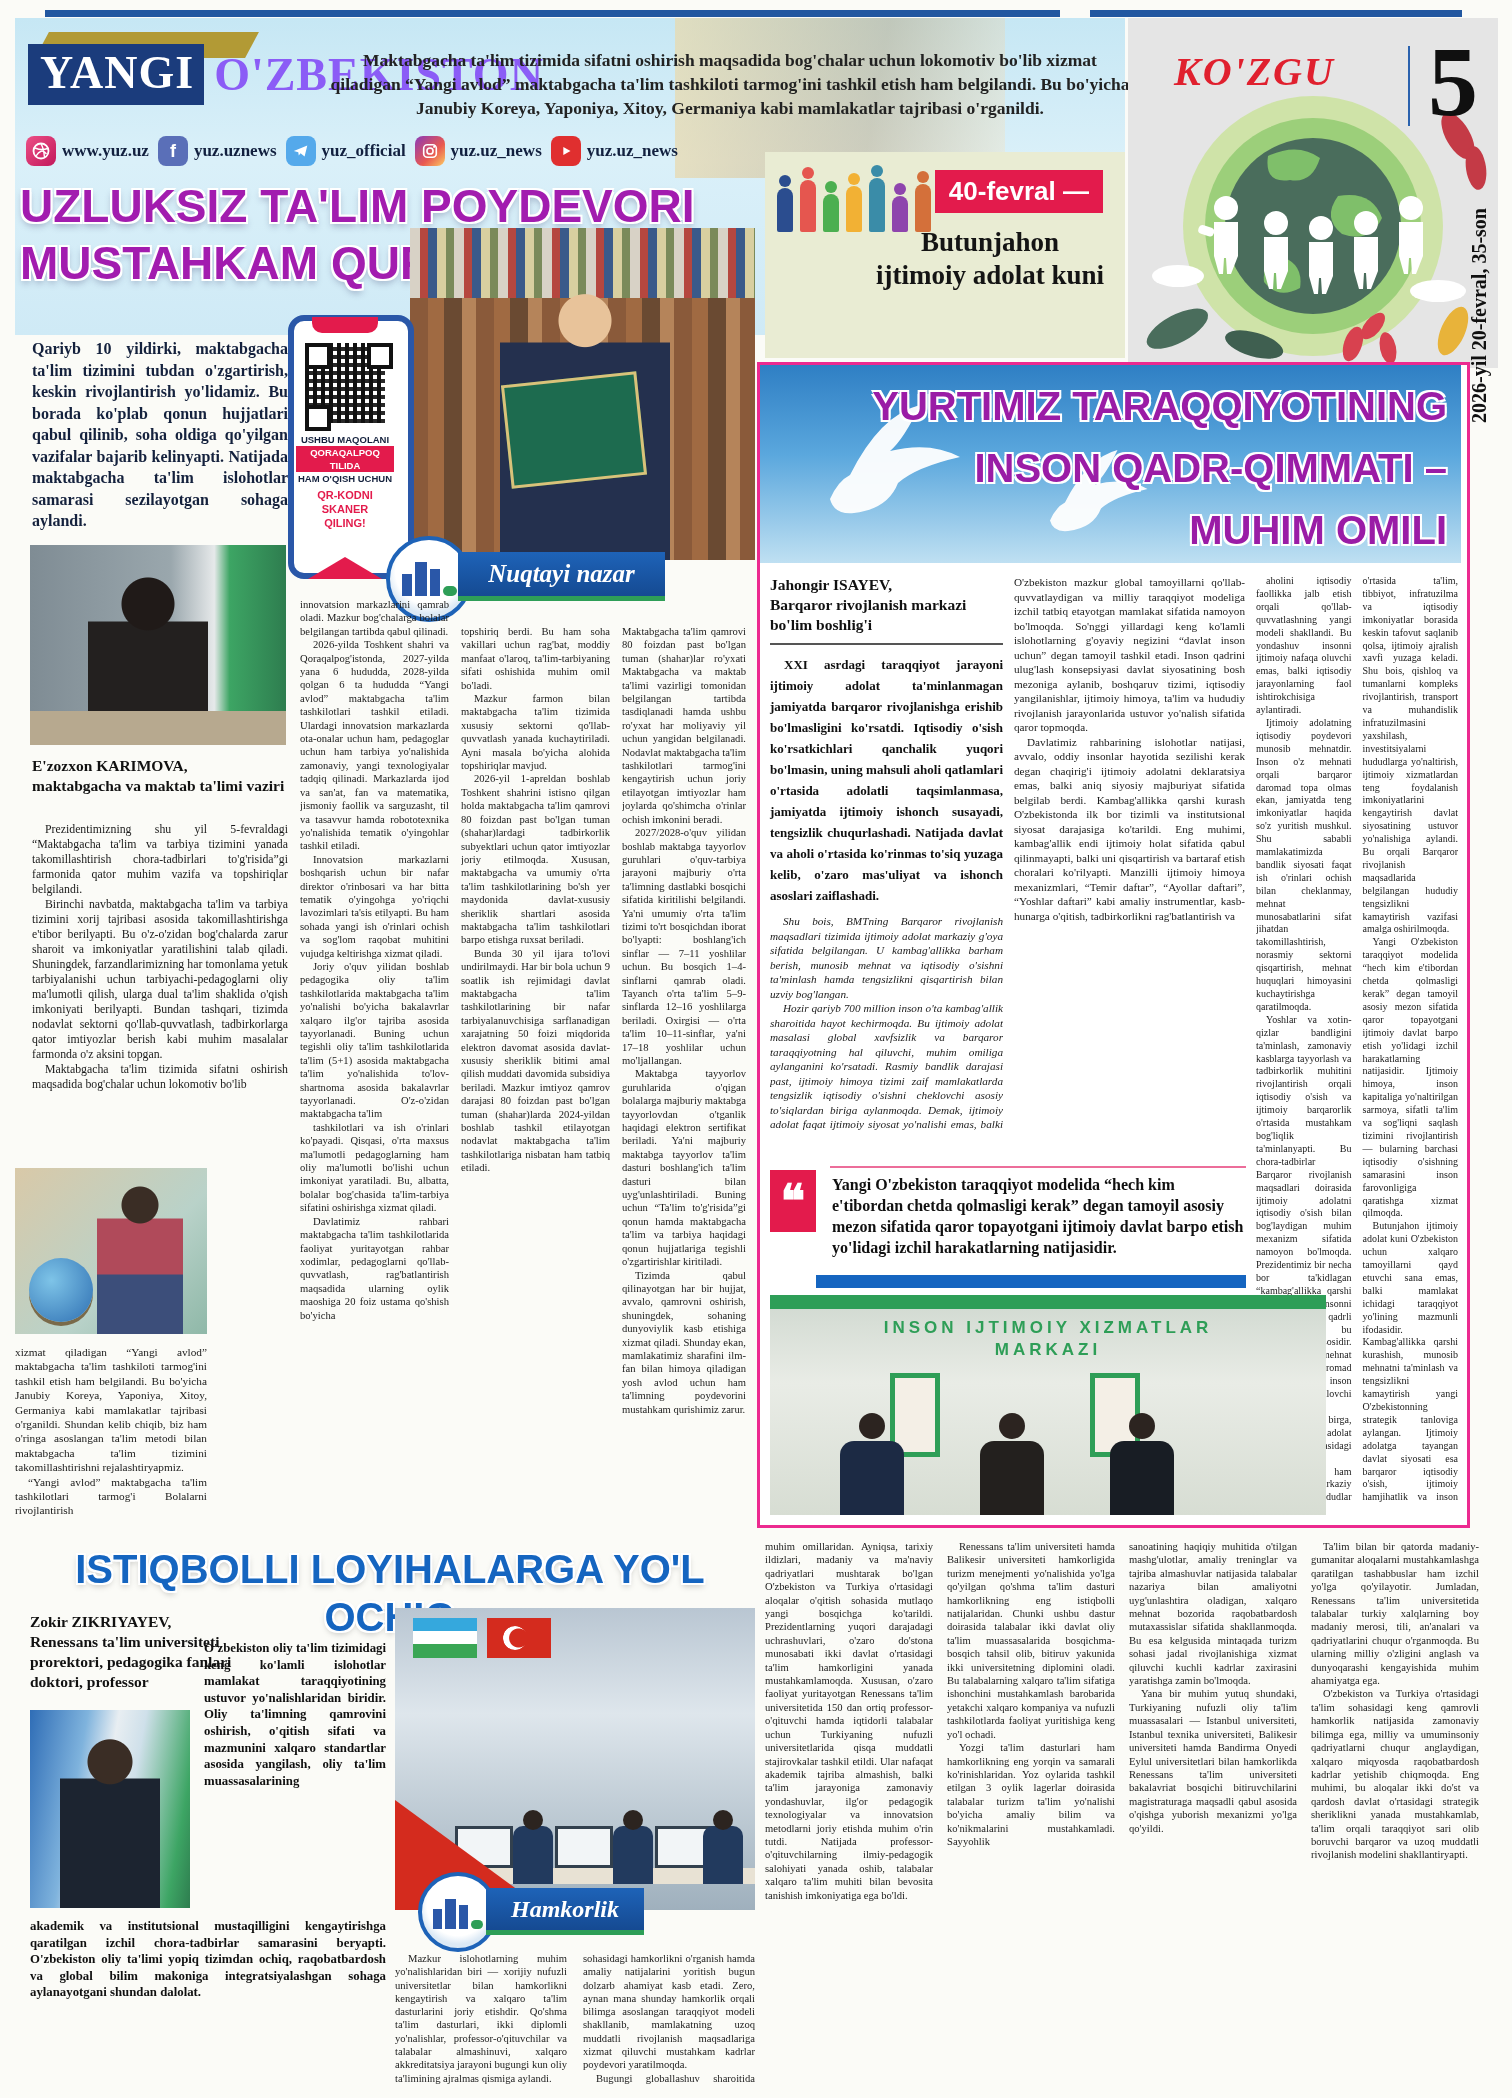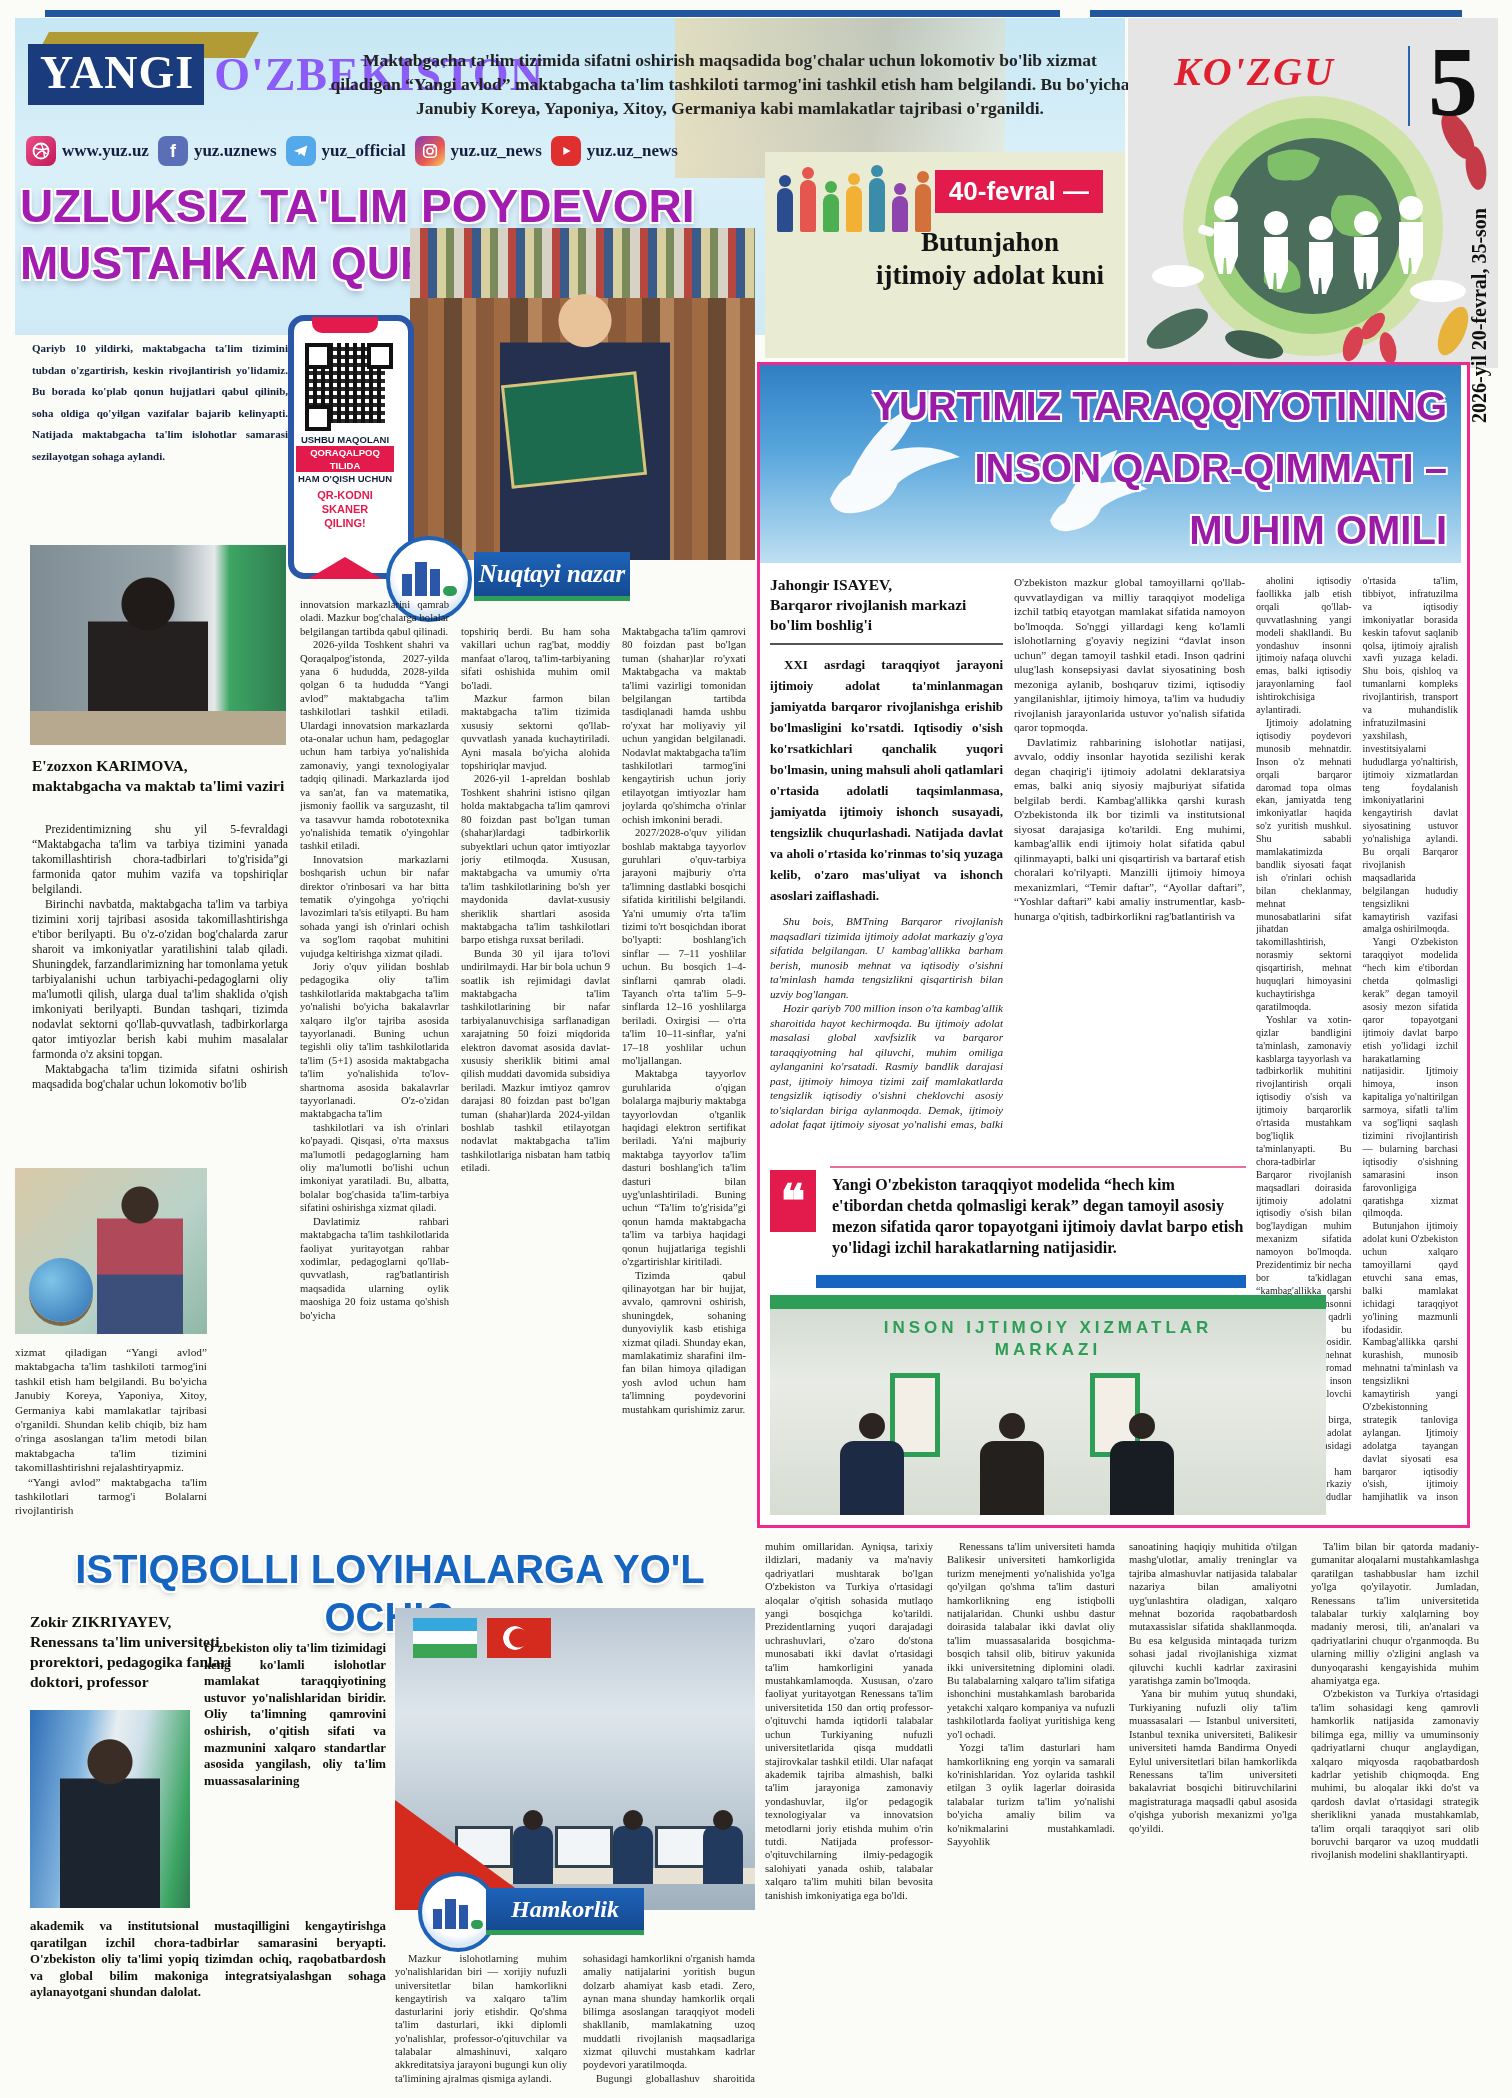--- a/index.html
+++ b/index.html
@@ -36,21 +36,21 @@
   .kozgu-title{position:absolute;left:46px;top:30px;font-family:"Liberation Serif",serif;font-style:italic;
      font-weight:bold;font-size:40px;color:#e0202e;letter-spacing:2px;}
   .pn-line{position:absolute;right:88px;top:28px;width:2px;height:80px;background:#2b62ae;}
   .page-num{position:absolute;right:20px;top:6px;font-family:"Liberation Serif",serif;font-size:100px;font-weight:bold;color:#101010;}
   #date-strip{left:1458px;top:150px;width:42px;height:330px;display:flex;align-items:center;justify-content:center;}
   #date-strip span{writing-mode:vertical-rl;transform:rotate(180deg);font-weight:bold;font-size:20px;color:#101010;white-space:nowrap;}
   
   .a1-headline{left:20px;top:178px;width:735px;text-align:left;font-family:"Liberation Sans",sans-serif;
      font-weight:bold;color:#a21caf;font-size:46px;line-height:57px;letter-spacing:0px;
      text-shadow:-2px -2px 0 #fff,2px -2px 0 #fff,-2px 2px 0 #fff,2px 2px 0 #fff,0 4px 7px rgba(40,40,90,.35);}
-  .lead{left:32px;top:338px;width:256px;font-weight:bold;font-size:11px;line-height:21.5px;text-align:justify;color:#14213d;}
+  .lead{left:32px;top:338px;width:256px;font-weight:bold;font-size:16px;line-height:21.5px;text-align:justify;color:#14213d;}
   .photo{overflow:hidden;}
   #photo-minister{left:30px;top:545px;width:256px;height:200px;background:
      linear-gradient(90deg,#7f8c94 0%,#9aa7ad 55%,#e6e9ea 72%,#3da564 78%,#2e7d4f 100%);}
   #photo-minister .sil{position:absolute;left:58px;top:28px;width:120px;height:172px;
      background:radial-gradient(circle at 50% 18%,#201a18 0 26px,transparent 27px),
      linear-gradient(180deg,transparent 48px,#23201f 49px);}
   #photo-minister .desk{position:absolute;left:0;bottom:0;width:100%;height:34px;background:#b7a98f;}
   .byline{font-weight:bold;font-size:15.5px;line-height:20px;color:#111;}
   #a1-byline{left:32px;top:756px;width:256px;}
   .bodycol{font-size:11.3px;line-height:14.4px;text-align:justify;overflow:hidden;}
@@ -88,21 +88,21 @@
   #qr-text .l2{font-weight:bold;font-size:9.5px;color:#fff;background:#e31b4c;line-height:13px;}
   #qr-text .l4{font-weight:bold;font-size:11px;color:#e31b4c;line-height:14px;margin-top:3px;}
   #qr-phone .chev{position:absolute;left:14px;bottom:-6px;width:0;height:0;
      border-left:37px solid transparent;border-right:37px solid transparent;border-bottom:22px solid #e31b4c;}
   .ribbon{background:linear-gradient(180deg,#1e63b8,#154a92);color:#fff;font-family:"Liberation Serif",serif;
      font-style:italic;font-weight:bold;display:flex;align-items:center;justify-content:center;
      border-bottom:5px solid #2e9e57;}
   .badge-circle{border-radius:50%;background:radial-gradient(circle at 50% 40%,#ffffff 0 55%,#dce9f5 70%);
      border:4px solid #1e63b8;display:flex;align-items:center;justify-content:center;}
   #badge-nuqtayi-circle{left:386px;top:536px;width:78px;height:78px;}
-  #badge-nuqtayi{left:474px;top:552px;width:156px;height:44px;font-size:25px;}
+  #badge-nuqtayi{left:458px;top:552px;width:207px;height:44px;font-size:25px;}
   .bld{display:flex;align-items:flex-end;gap:3px;height:34px;}
   .bld i{display:block;background:#2a57a8;}
   .bld i.g{background:#2e9e57;}
   
   #banner20{left:765px;top:152px;width:360px;height:206px;background:#e9ecd3;overflow:hidden;}
   #banner20 .figs{position:absolute;left:12px;top:26px;display:flex;gap:7px;align-items:flex-end;}
   #banner20 .fig{width:16px;height:44px;border-radius:8px 8px 2px 2px;position:relative;}
   #banner20 .fig:before{content:"";position:absolute;left:2px;top:-13px;width:12px;height:12px;border-radius:50%;background:inherit;}
   #kicker-date{position:absolute;right:22px;top:18px;background:#e31b4c;color:#fff;
      font-family:"Liberation Sans",sans-serif;font-weight:bold;font-size:26px;padding:6px 14px;}

